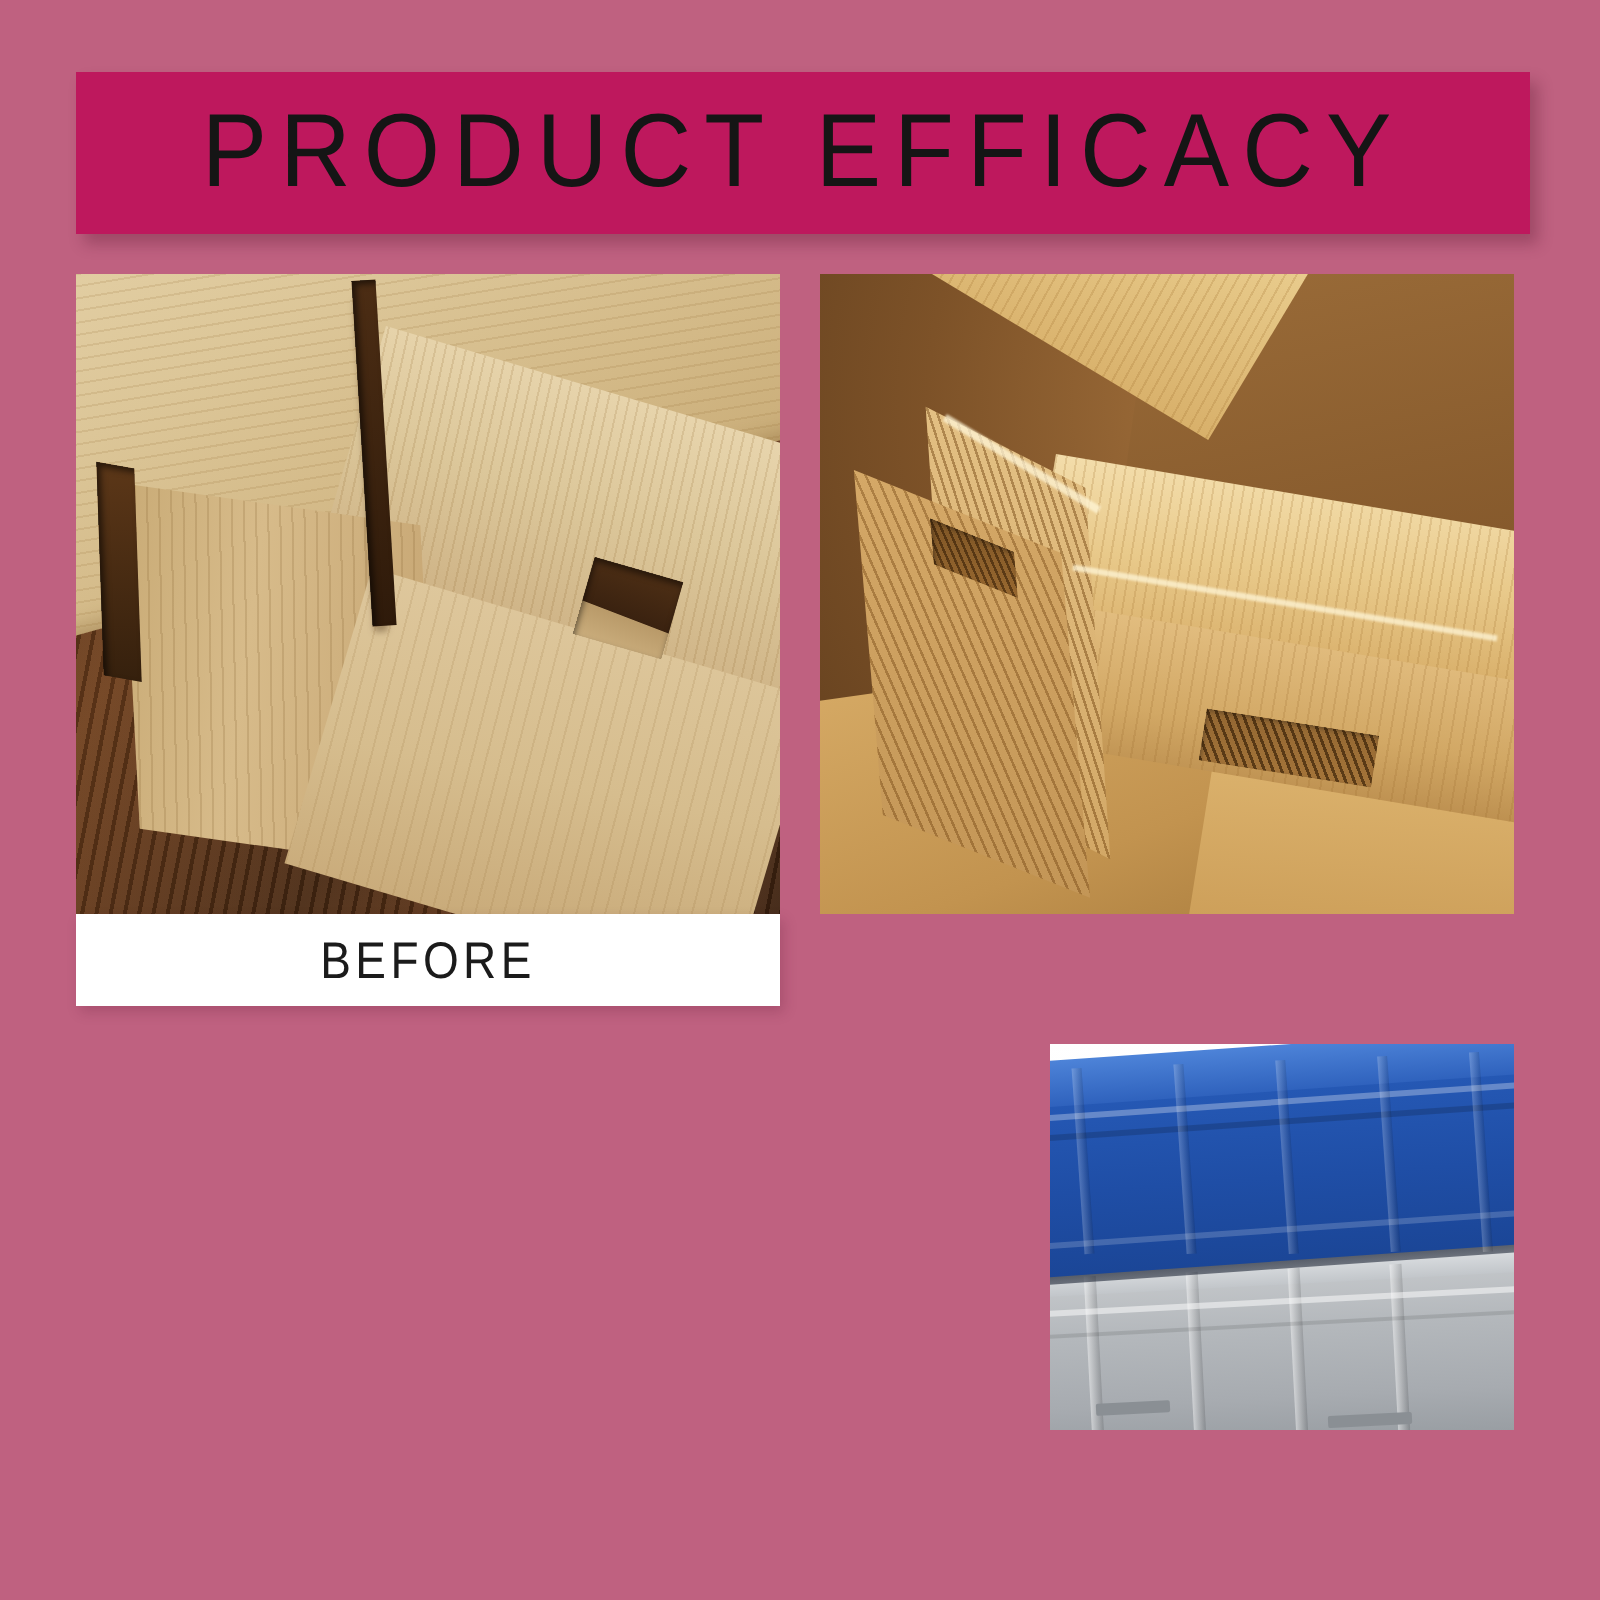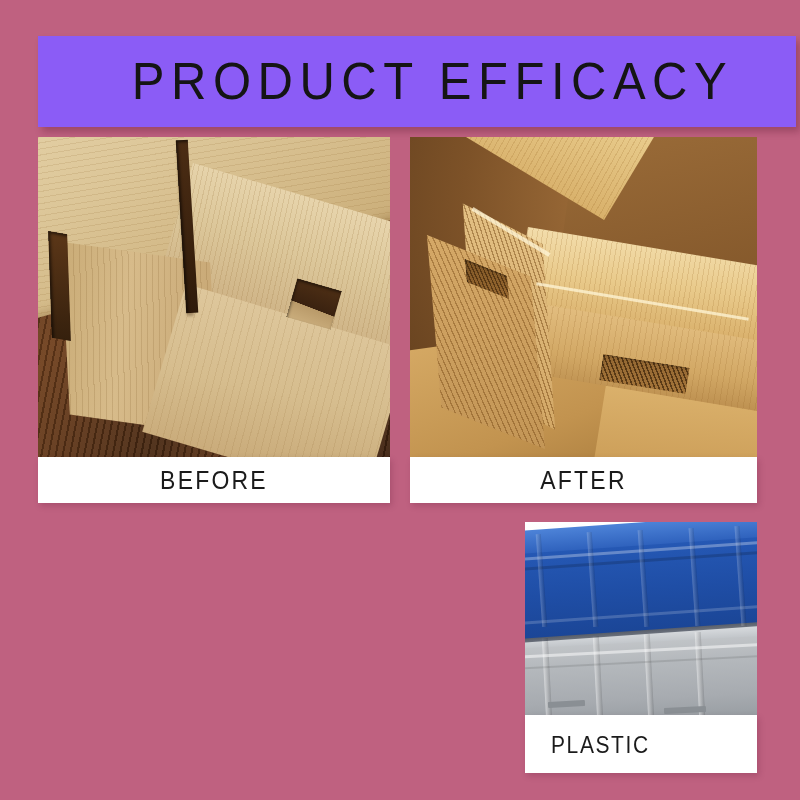--- a/index.html
+++ b/index.html
@@ -18,27 +18,26 @@
     background: #bf6180;
     overflow: hidden;
   }
 
   
   .title-bar {
     position: absolute;
     left: 38px;
     top: 36px;
     width: 727px;
-    height: 91px;
-    background: #8b5cf6;
+    height: 81px;
+    background: #be185d;
     box-shadow: 4px 5px 7px rgba(90, 25, 48, 0.33);
     display: flex;
     align-items: center;
     justify-content: center;
-    padding-left: 31px;
   }
   .title-text {
     font-family: "Liberation Sans", sans-serif;
     font-size: 49px;
     font-weight: 300;
     letter-spacing: 6.5px;
     color: #151515;
     white-space: nowrap;
     line-height: 1;
     -webkit-font-smoothing: antialiased;
@@ -551,23 +550,20 @@
         <div class="a-rail-right-face"></div>
         <div class="a-endgrain"></div>
         <div class="a-leftface"></div>
         <div class="a-mortise-a"></div>
         <div class="a-mortise-b"></div>
         <div class="a-edge-hilite" style="left:16%; top:29%; width:26%; height:1.2%; transform:rotate(31deg);"></div>
         <div class="a-edge-hilite" style="left:36%; top:51%; width:62%; height:1%; transform:rotate(9.5deg);"></div>
       </div>
     </div>
 
-    <div class="label-plate center" style="left:0; top:320px; width:347px; height:46px;">
-      <span class="label-text">AFTER</span>
-    </div>
   </div>
 
 
 
   <div class="panel" style="left:525px; top:522px; width:232px; height:251px;">
 
     <div class="photo" style="left:0; top:0; width:232px; height:193px;">
       <div class="photo-inner">
         <div class="bg-plastic"></div>
 
@@ -590,18 +586,15 @@
         <div class="p-blue-rib" style="left:-4%; top:19%; width:112%; height:1.4%; transform:rotate(-4deg); background:rgba(0,0,0,0.16);"></div>
         <div class="p-blue-rib" style="left:-4%; top:47%; width:112%; height:1.6%; transform:rotate(-4deg); background:rgba(255,255,255,0.18);"></div>
         <div class="p-blue-vrib" style="left:6%;  top:6%;  height:48%; transform:rotate(-4deg);"></div>
         <div class="p-blue-vrib" style="left:28%; top:5%;  height:49%; transform:rotate(-4deg);"></div>
         <div class="p-blue-vrib" style="left:50%; top:4%;  height:50%; transform:rotate(-4deg);"></div>
         <div class="p-blue-vrib" style="left:72%; top:3%;  height:51%; transform:rotate(-4deg);"></div>
         <div class="p-blue-vrib" style="left:92%; top:2%;  height:52%; transform:rotate(-4deg);"></div>
       </div>
     </div>
 
-    <div class="label-plate" style="left:0; top:193px; width:232px; height:58px; justify-content:flex-start; padding-left:26px; box-sizing:border-box;">
-      <span class="label-text small">PLASTIC</span>
-    </div>
   </div>
 
 </div>
 
 </body></html>

